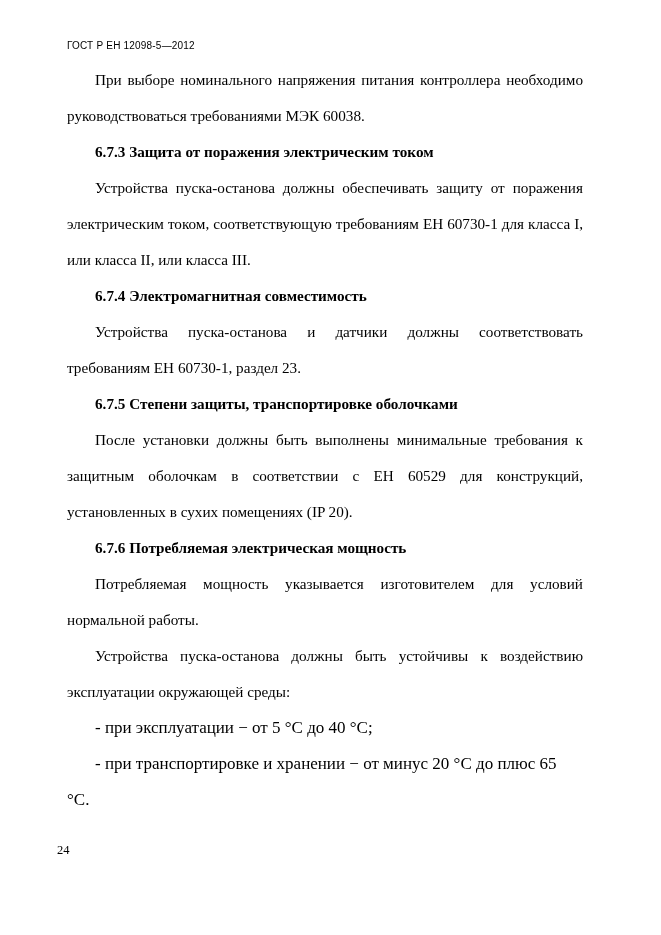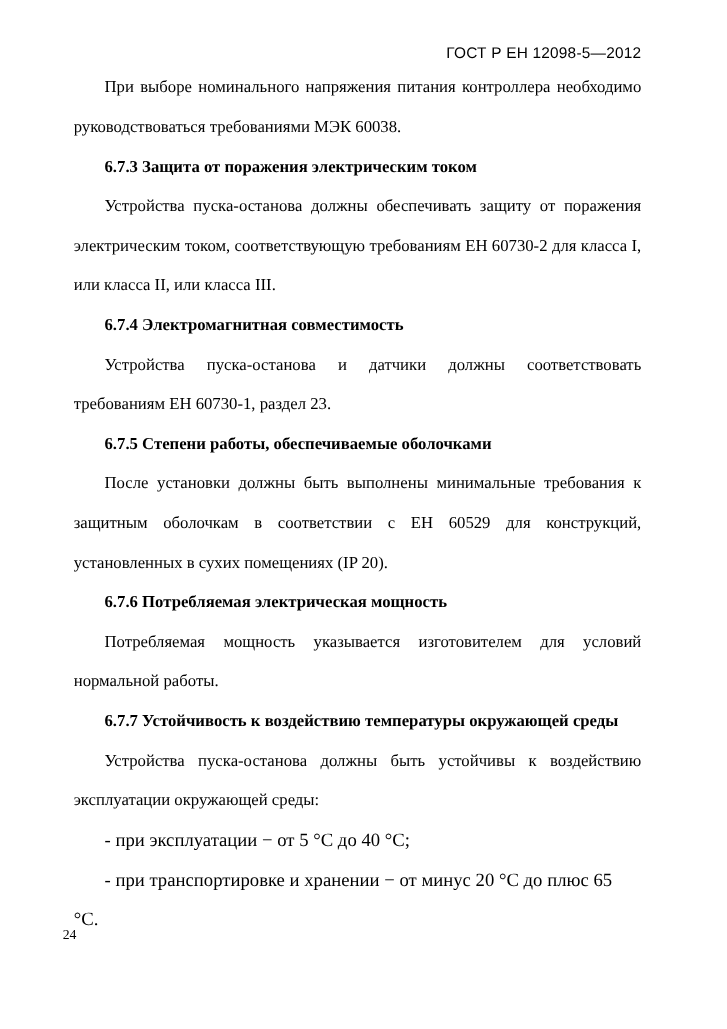--- a/index.html
+++ b/index.html
@@ -18,23 +18,22 @@
     color: #000000;
     -webkit-font-smoothing: antialiased;
   }
 
   
   .page-header {
     position: absolute;
     top: 40px;
     left: 67px;
     right: 78px;
-    text-align: right;
     font-family: "Liberation Sans", "DejaVu Sans", sans-serif;
-    font-size: 14px;
+    font-size: 10px;
     letter-spacing: 0.2px;
     color: #000000;
     white-space: nowrap;
   }
 
   
   .content {
     position: absolute;
     top: 62px;
     left: 67px;
@@ -92,35 +91,34 @@
 <div class="page">
 
   <div class="page-header">ГОСТ Р ЕН 12098-5—2012</div>
 
   <div class="content">
 
     <p class="para">При выборе номинального напряжения питания контроллера необходимо руководствоваться требованиями МЭК 60038.</p>
 
     <p class="heading">6.7.3 Защита от поражения электрическим током</p>
 
-    <p class="para">Устройства пуска-останова должны обеспечивать защиту от поражения электрическим током, соответствующую требованиям ЕН 60730-2 для класса I, или класса II, или класса III.</p>
+    <p class="para">Устройства пуска-останова должны обеспечивать защиту от поражения электрическим током, соответствующую требованиям ЕН 60730-1 для класса I, или класса II, или класса III.</p>
 
     <p class="heading">6.7.4 Электромагнитная совместимость</p>
 
     <p class="para">Устройства пуска-останова и датчики должны соответствовать требованиям ЕН 60730-1, раздел 23.</p>
 
-    <p class="heading">6.7.5 Степени работы, обеспечиваемые оболочками</p>
+    <p class="heading">6.7.5 Степени защиты, транспортировке оболочками</p>
 
     <p class="para">После установки должны быть выполнены минимальные требования к защитным оболочкам в соответствии с ЕН 60529 для конструкций, установленных в сухих помещениях (IP 20).</p>
 
     <p class="heading">6.7.6 Потребляемая электрическая мощность</p>
 
     <p class="para">Потребляемая мощность указывается изготовителем для условий нормальной работы.</p>
 
-    <p class="heading wrap">6.7.7 Устойчивость к воздействию температуры окружающей среды</p>
 
     <p class="para">Устройства пуска-останова должны быть устойчивы к воздействию эксплуатации окружающей среды:</p>
 
     <p class="listitem">- при эксплуатации − от 5 °C до 40 °C;</p>
 
     <p class="listitem">- при транспортировке и хранении − от минус 20 °C до плюс 65 °C.</p>
 
   </div>
 
   <div class="page-number">24</div>

